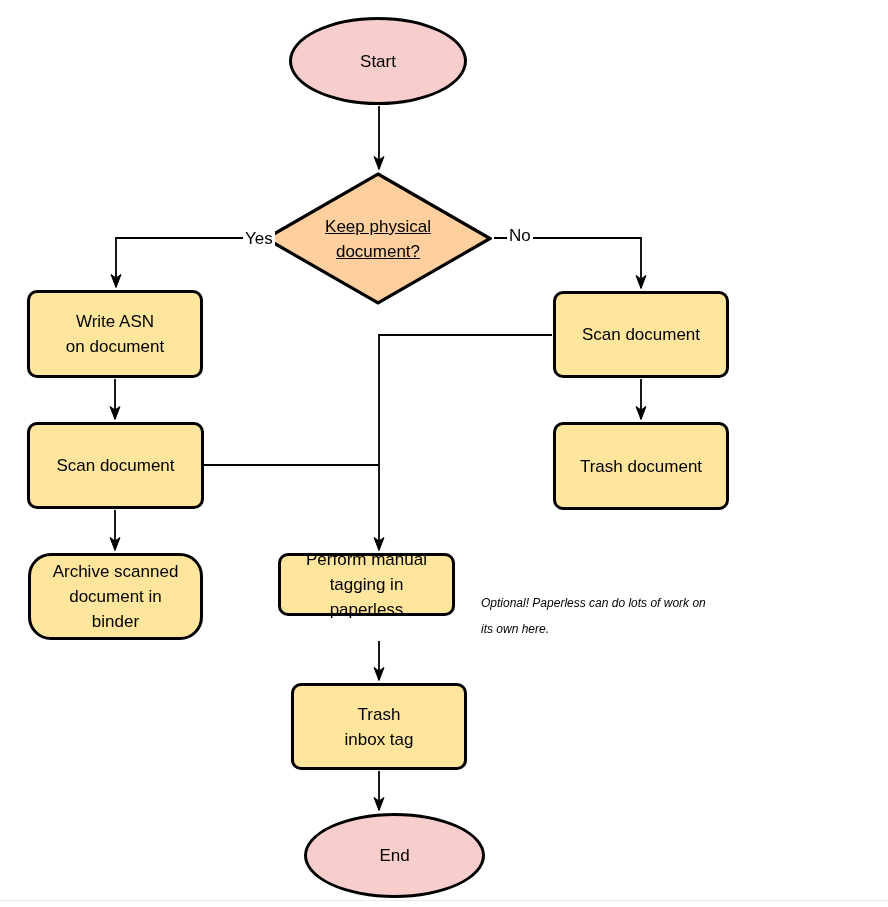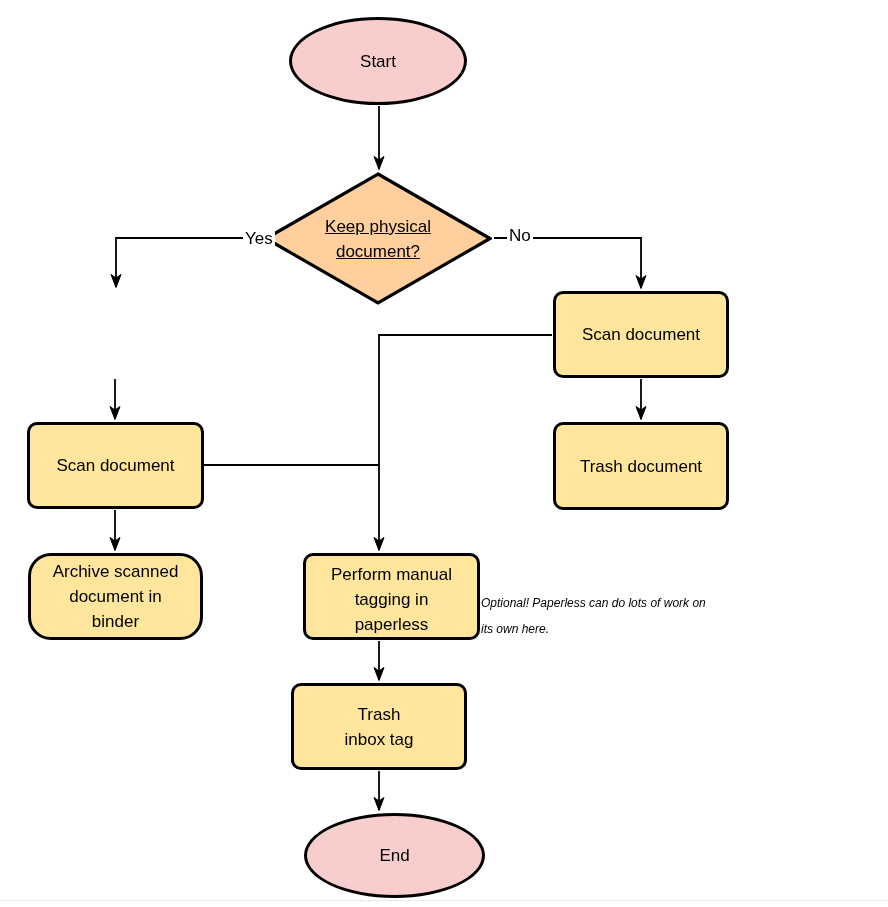--- a/index.html
+++ b/index.html
@@ -118,40 +118,44 @@
   </div>
 
   <div class="node decision" style="left:264px; top:172px; width:228px; height:133px;">
     <svg width="228" height="133" viewBox="0 0 228 133">
       <polygon points="114,2 226,66.5 114,131 2,66.5" style="fill:var(--decision-fill); stroke:var(--stroke); stroke-width:3.2;"></polygon>
     </svg>
     <span class="label">Keep physical
 document?</span>
   </div>
 
+  <div class="node process" style="left:27px; top:290px; width:176px; height:88px;">
+    <span class="label">Write ASN
+on document</span>
+  </div>
 
   <div class="node process" style="left:27px; top:422px; width:177px; height:87px;">
     <span class="label">Scan document</span>
   </div>
 
   <div class="node process" style="left:28px; top:553px; width:175px; height:87px;border-radius:23px;">
     <span class="label">Archive scanned
 document in
 binder</span>
   </div>
 
   <div class="node process" style="left:553px; top:291px; width:176px; height:87px;">
     <span class="label">Scan document</span>
   </div>
 
   <div class="node process" style="left:553px; top:422px; width:176px; height:88px;">
     <span class="label">Trash document</span>
   </div>
 
-  <div class="node process" style="left:303px; top:553px; width:177px; height:87px;align-items:flex-end;">
+  <div class="node process" style="left:278px; top:553px; width:177px; height:63px;">
     <span class="label">Perform manual
 tagging in
 paperless</span>
   </div>
 
   <div class="node process" style="left:291px; top:683px; width:176px; height:87px;">
     <span class="label">Trash
 inbox tag</span>
   </div>
 

